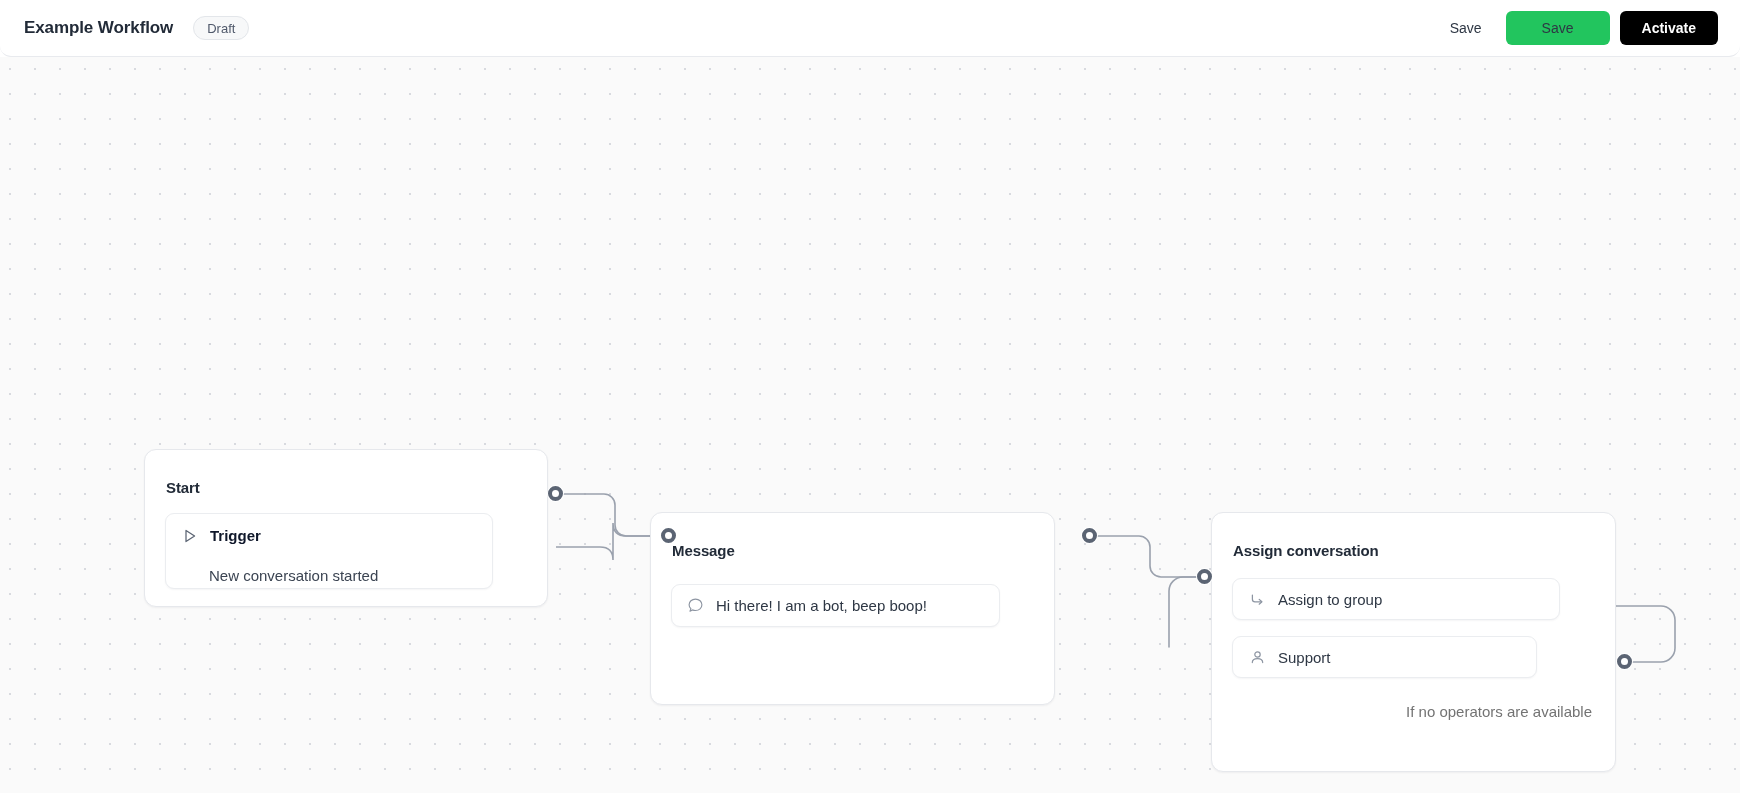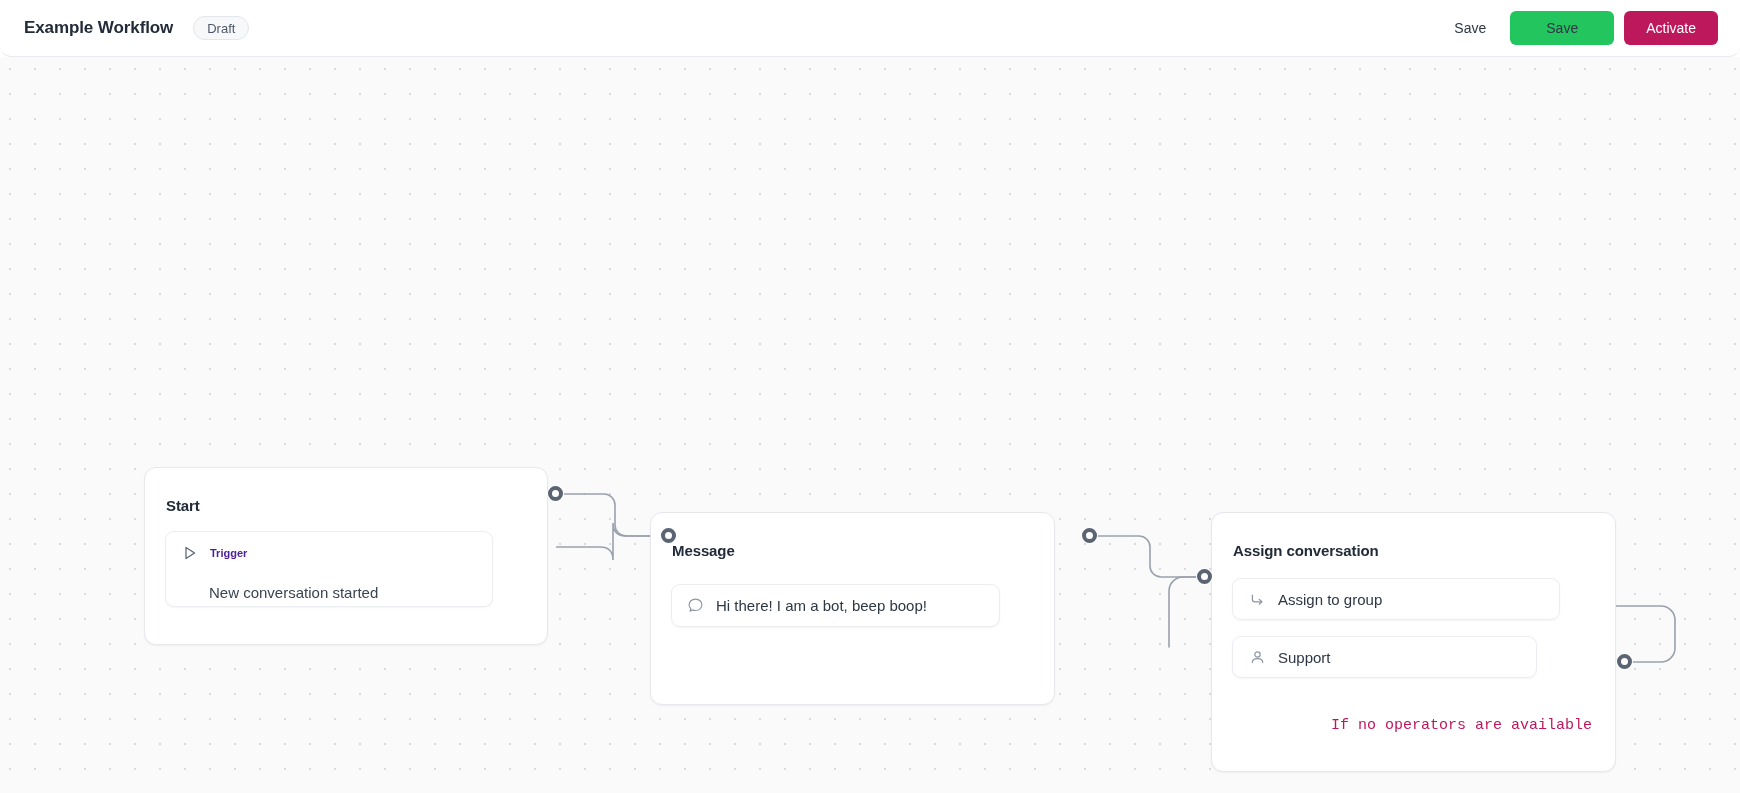--- a/index.html
+++ b/index.html
@@ -40,21 +40,21 @@
     gap: 10px; padding-right: 22px;
   }
   .btn {
     display: inline-flex; align-items: center; justify-content: center;
     height: 34px; border-radius: 6px; font-size: 14px;
     border: none; cursor: pointer; white-space: nowrap;
     font-family: "Liberation Sans", sans-serif;
   }
   .btn-close { background: transparent; color: #2e3744; padding: 0 14px; }
   .btn-save  { background: #22c55e; color: #2e3744; padding: 0 36px; }
-  .btn-activate { background: #be185d; color: #ffffff; padding: 0 22px; font-weight: normal; }
+  .btn-activate { background: #000000; color: #ffffff; padding: 0 22px; font-weight: bold; }
 
   
   .canvas {
     position: absolute; top: 57px; left: 0;
     width: 1740px; height: 736px;
     background-color: #fafafa;
     background-image: radial-gradient(circle at 1px 1px, #d8dadf 1.1px, transparent 1.2px);
     background-size: 25px 25px;
     background-position: 9px 11px;
     overflow: hidden;
@@ -75,43 +75,43 @@
     letter-spacing: -0.1px;
   }
   .slot {
     background: #ffffff;
     border: 1px solid #ebedf0;
     border-radius: 9px;
     box-shadow: 0 1px 2px rgba(20,28,40,0.045);
   }
   .slot-row { display: flex; align-items: center; gap: 12px; }
   .slot-label { font-size: 15px; color: #2e3744; white-space: nowrap; }
-  .slot-strong { font-size: 11px; font-weight: bold; color: #4c1d95; }
+  .slot-strong { font-size: 15px; font-weight: bold; color: #0f172a; }
   .slot-sub { font-size: 15px; color: #3b4452; white-space: nowrap; }
   .ico { flex: none; display: inline-flex; align-items: center; justify-content: center; }
 
   
-  #node-start   { left: 144px; top: 410px; width: 404px; height: 178px; }
+  #node-start   { left: 144px; top: 392px; width: 404px; height: 158px; }
   #node-message { left: 650px; top: 455px; width: 405px; height: 193px; }
   #node-assign  { left: 1211px; top: 455px; width: 405px; height: 260px; }
 
   #node-start .node-title   { position: absolute; left: 21px; top: 29px; }
   #node-message .node-title { position: absolute; left: 21px; top: 29px; }
   #node-assign  .node-title { position: absolute; left: 21px; top: 29px; }
 
   #start-slot  { position: absolute; left: 20px; top: 63px; width: 328px; height: 76px; padding: 13px 16px; }
   #start-slot .slot-strong { display: block; }
   #start-slot .slot-sub { display: block; margin-top: 23px; margin-left: 27px; }
 
   #msg-slot { position: absolute; left: 20px; top: 71px; width: 329px; height: 43px; padding: 0 15px; display: flex; align-items: center; }
   #assign-slot-1 { position: absolute; left: 20px; top: 65px; width: 328px; height: 42px; padding: 0 16px; display: flex; align-items: center; }
   #assign-slot-2 { position: absolute; left: 20px; top: 123px; width: 305px; height: 42px; padding: 0 16px; display: flex; align-items: center; }
   #assign-fallback {
-    position: absolute; right: 23px; top: 204px;
-    font-size: 15px; color: #be185d; white-space: nowrap; font-family: Liberation Mono, monospace;
+    position: absolute; right: 23px; top: 190px;
+    font-size: 15px; color: #737373; white-space: nowrap;
   }
 
   
   .port {
     position: absolute; width: 15px; height: 15px; border-radius: 50%;
     background: #ffffff; border: 4.5px solid #5b6473;
     box-shadow: 0 0 0 1px rgba(255,255,255,0.95);
     z-index: 30; cursor: crosshair;
   }
 </style>

